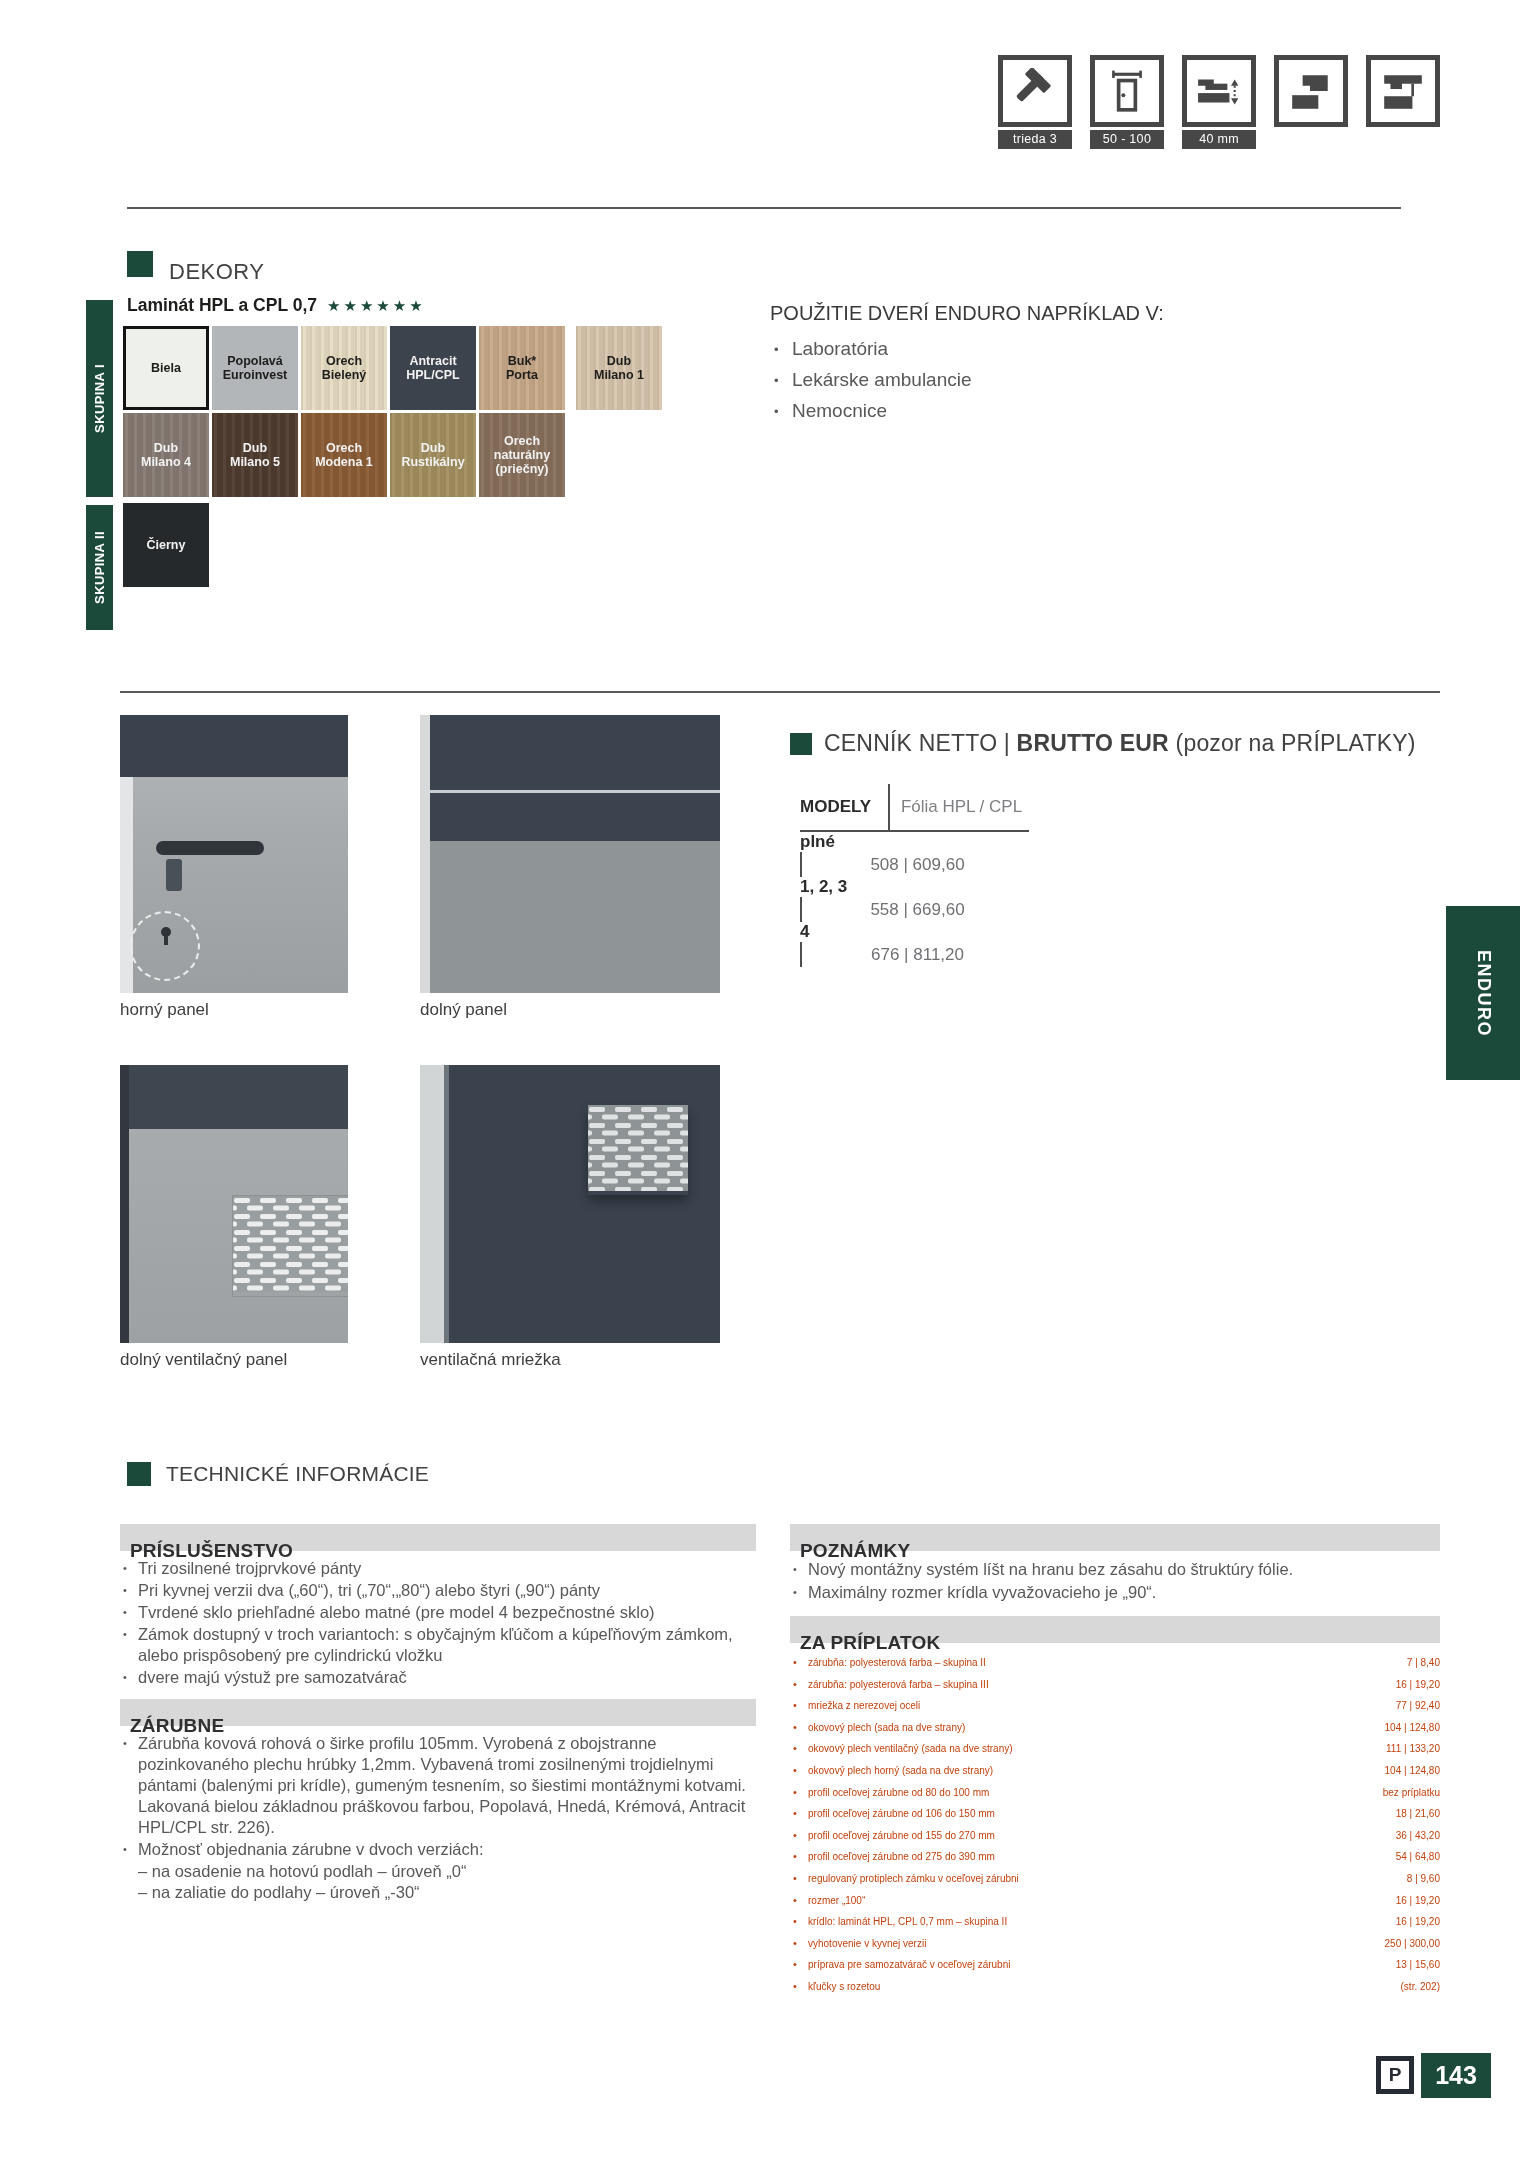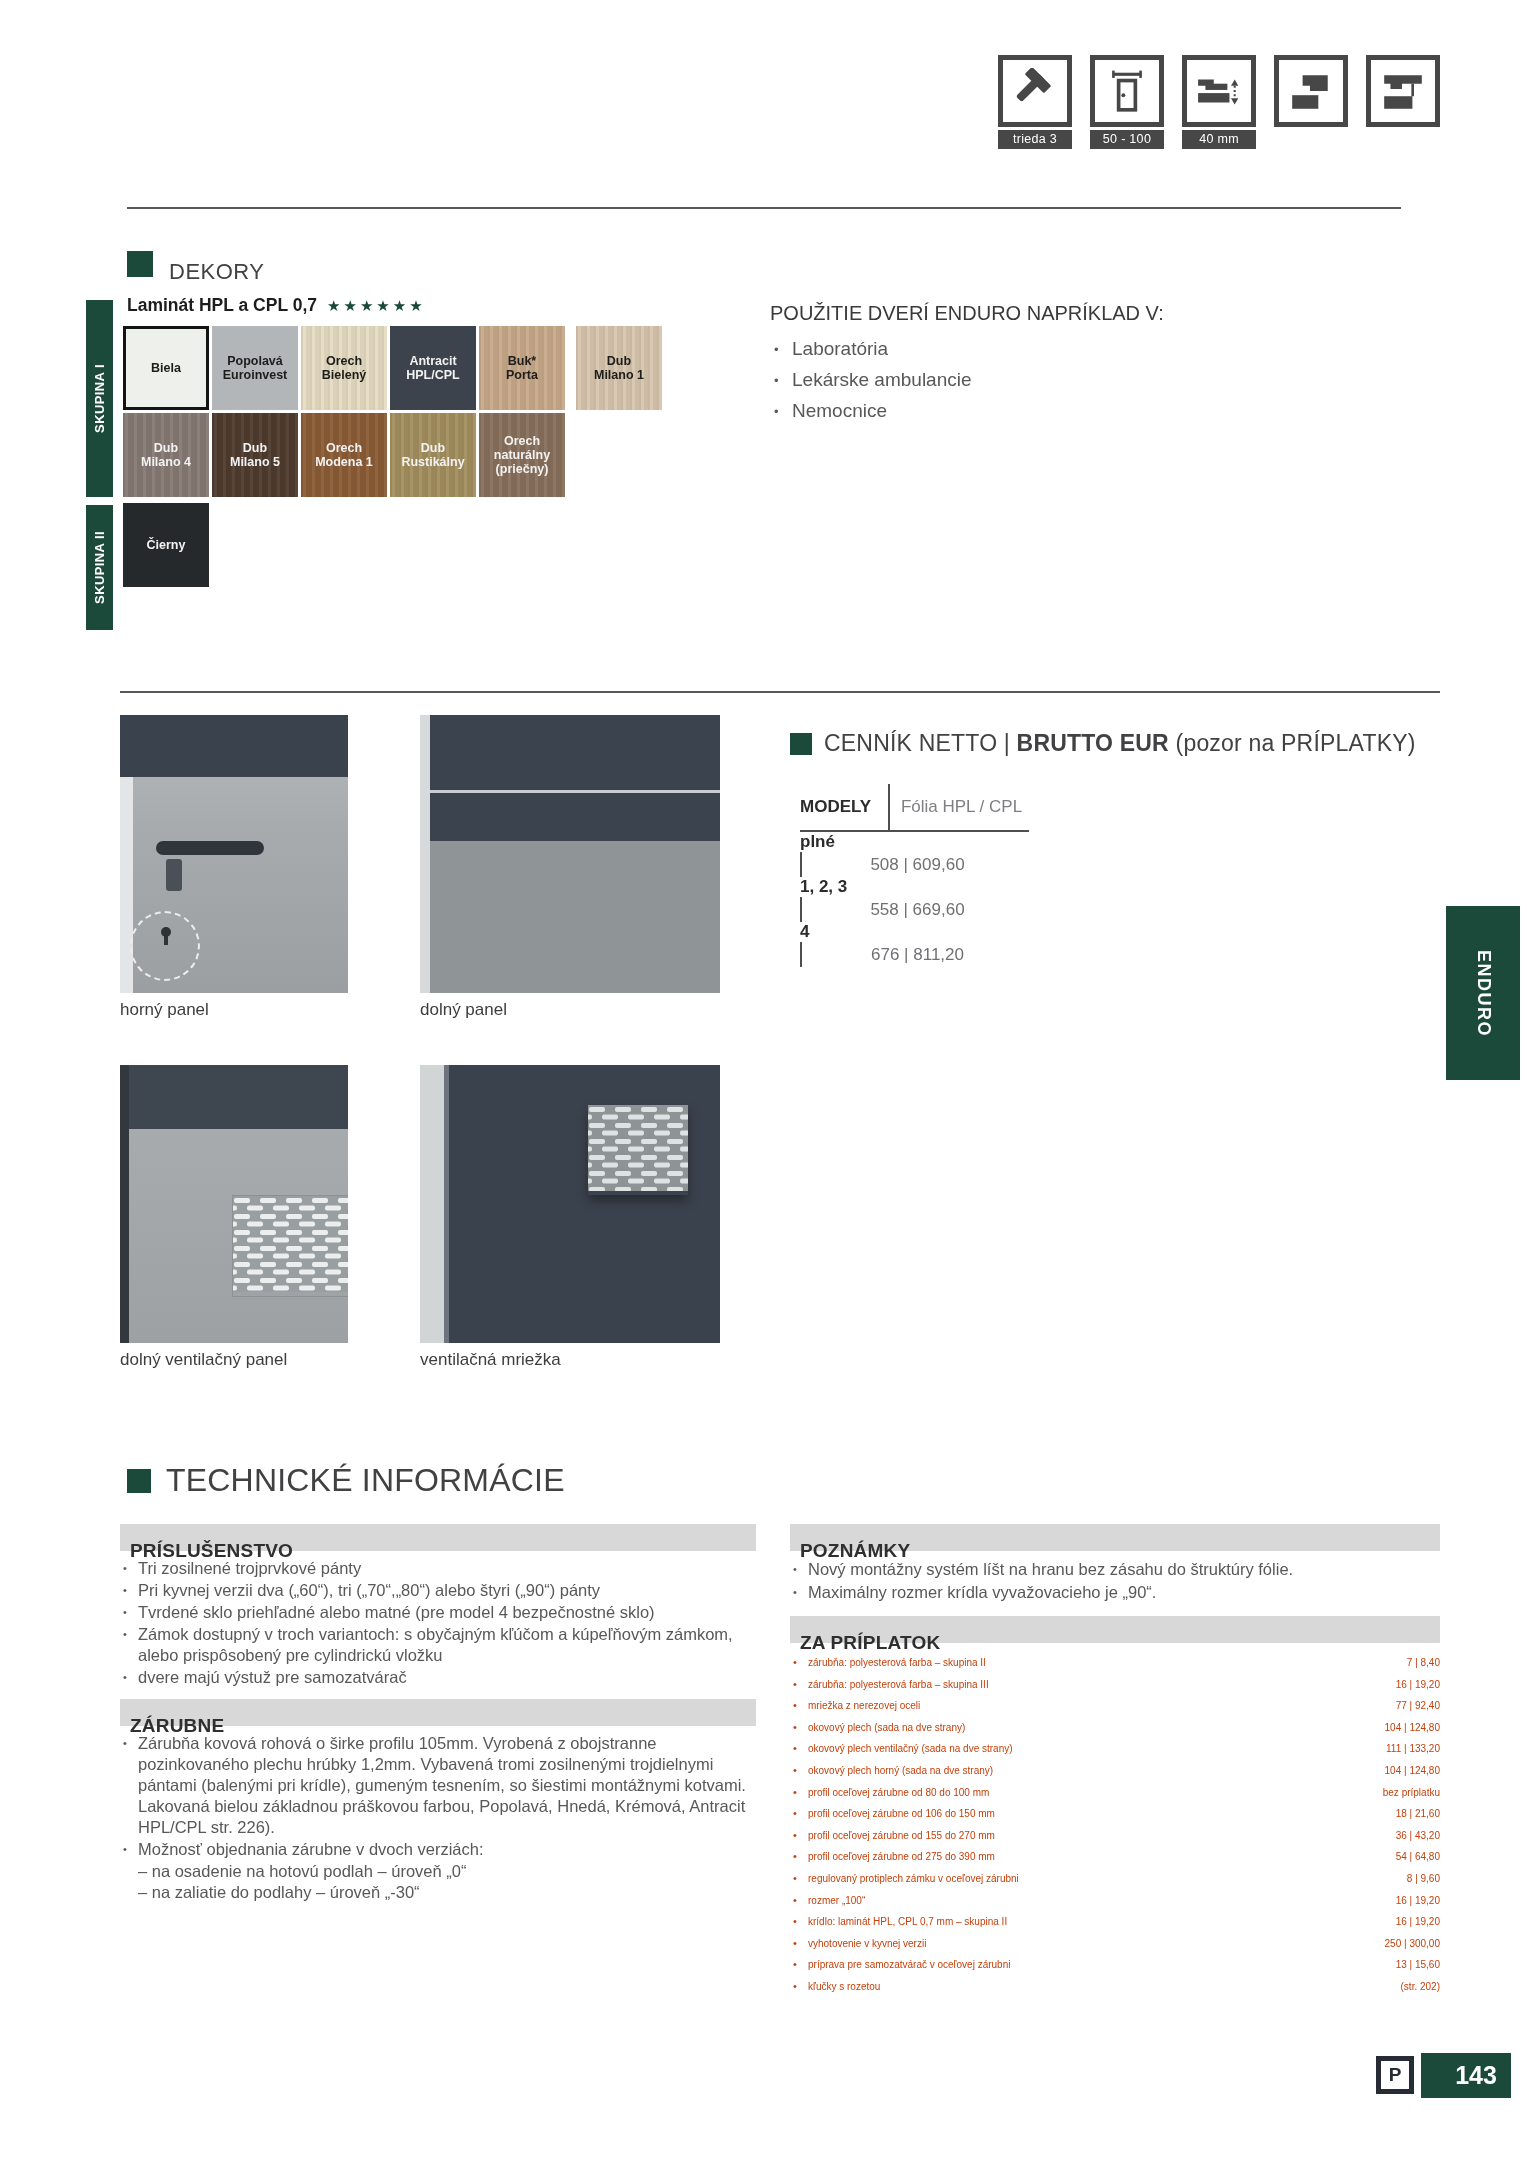--- a/index.html
+++ b/index.html
@@ -86,21 +86,21 @@
   .srow{display:flex;}
   .srow .sl{flex:1;position:relative;padding-left:18px;}
   .srow .sl::before{content:"•";position:absolute;left:3px;font-size:11px;}
   .srow .sp{text-align:right;}
 
   
   .plogo{position:absolute;left:1376px;top:2056px;width:38px;height:38px;box-sizing:border-box;
          border:5px solid #272b33;display:flex;align-items:center;justify-content:center;
          font-weight:bold;font-size:19px;color:#272b33;background:#fff;}
   .pnum{position:absolute;left:1421px;top:2053px;width:70px;height:45px;background:#1b4a3a;
-        color:#fff;font-size:25px;font-weight:bold;display:flex;align-items:center;justify-content:center;padding-left:20px;}
+        color:#fff;font-size:25px;font-weight:bold;display:flex;align-items:center;justify-content:center;}
 </style>
 </head>
 <body>
 
 <div class="icell" style="left:998px">
   <div class="ibox">
     <svg width="46" height="46" viewBox="0 0 44 44">
         <g fill="#474747" transform="rotate(45 22 20)">
           <rect x="5" y="7" width="26" height="10" rx="1.5"></rect>
           <rect x="14" y="7" width="8" height="31" rx="2.5"></rect>
@@ -304,21 +304,21 @@
         </defs>
         <rect width="100" height="86" fill="url(#gr4p)"></rect>
       </svg>
   </div>
 </div>
 <div class="caption" style="left:120px;top:1350px">dolný ventilačný panel</div>
 <div class="caption" style="left:420px;top:1350px">ventilačná mriežka</div>
 
 <div class="hgroup" style="left:127px;top:1462px">
   <span class="gsq" style="width: 24px; height: 24px; margin-right: 15px; background-color: rgb(27, 74, 58);"></span>
-  <span class="h-std" style="font-size:32px">TECHNICKÉ INFORMÁCIE</span>
+  <span class="h-std" style="font-size:21px">TECHNICKÉ INFORMÁCIE</span>
 </div>
 
 <div class="secbar" style="left: 120px; top: 1524px; width: 636px; background-color: rgb(216, 216, 216);">PRÍSLUŠENSTVO</div>
 <div class="blist" style="left:120px;top:1558px;width:636px">
   <div class="bi">Tri zosilnené trojprvkové pánty</div>
   <div class="bi">Pri kyvnej verzii dva („60“), tri („70“,„80“) alebo štyri („90“) pánty</div>
   <div class="bi">Tvrdené sklo priehľadné alebo matné (pre model 4 bezpečnostné sklo)</div>
   <div class="bi">Zámok dostupný v troch variantoch: s obyčajným kľúčom a kúpeľňovým zámkom, alebo prispôsobený pre cylindrickú vložku</div>
   <div class="bi">dvere majú výstuž pre samozatvárač</div>
 </div>

